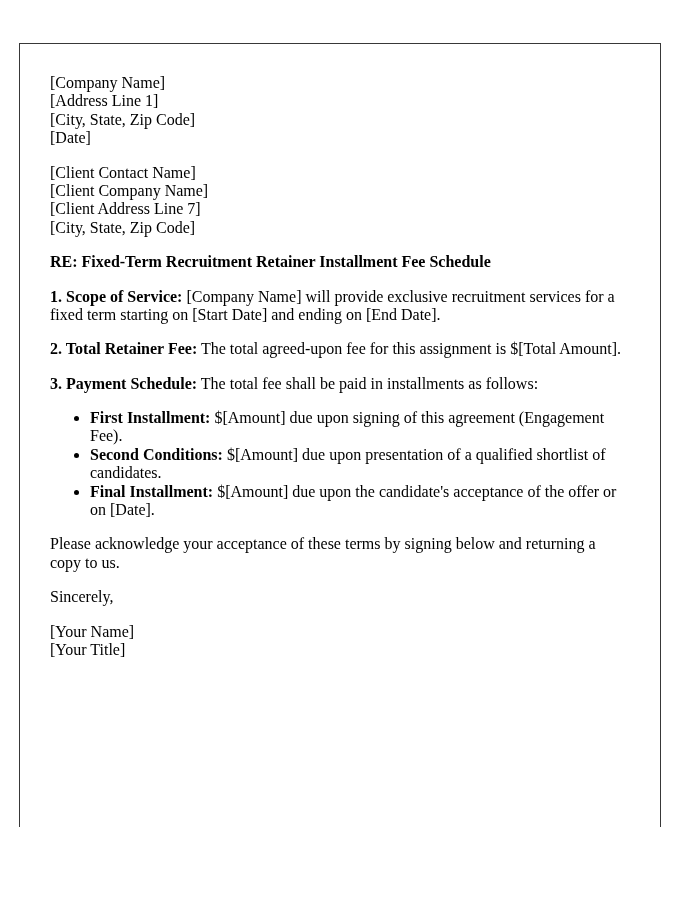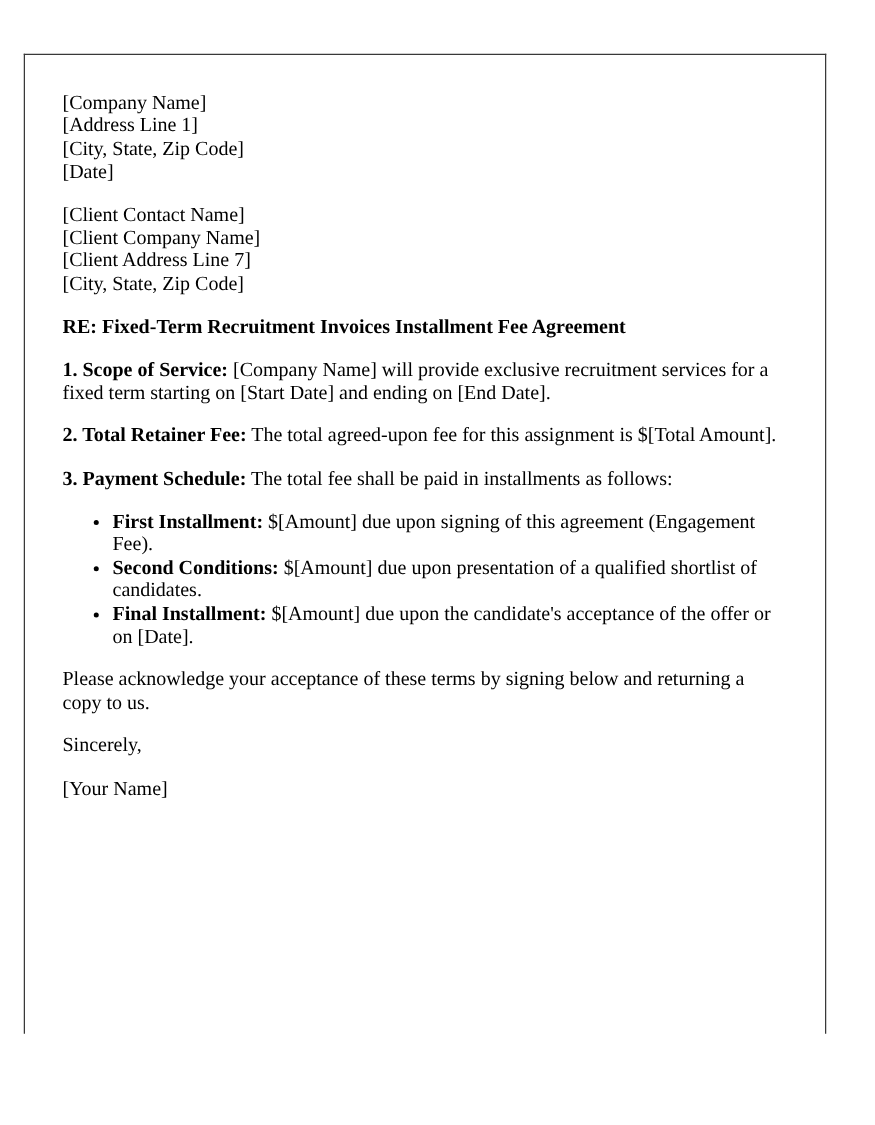--- a/index.html
+++ b/index.html
@@ -55,21 +55,21 @@
     <div>[Date]</div>
   </div>
 
   <div class="addr-block">
     <div>[Client Contact Name]</div>
     <div>[Client Company Name]</div>
     <div>[Client Address Line 7]</div>
     <div>[City, State, Zip Code]</div>
   </div>
 
-  <p><strong>RE: Fixed-Term Recruitment Invoices Installment Fee Agreement</strong></p>
+  <p><strong>RE: Fixed-Term Recruitment Retainer Installment Fee Schedule</strong></p>
 
 
 
   <p><strong>1. Scope of Service:</strong><span> [Company Name] will provide exclusive recruitment services for a fixed term starting on [Start Date] and ending on [End Date].</span></p>
 
   <p><strong>2. Total Retainer Fee:</strong><span> The total agreed-upon fee for this assignment is $[Total Amount].</span></p>
 
   <p><strong>3. Payment Schedule:</strong><span> The total fee shall be paid in installments as follows:</span></p>
 
   <ul>
@@ -78,15 +78,16 @@
     <li><strong>Final Installment:</strong><span> $[Amount] due upon the candidate's acceptance of the offer or on [Date].</span></li>
   </ul>
 
 
   <p>Please acknowledge your acceptance of these terms by signing below and returning a copy to us.</p>
 
   <p>Sincerely,</p>
 
   <div class="addr-block">
     <div>[Your Name]</div>
+    <div>[Your Title]</div>
   </div>
 
 </div>
 
 </body></html>

